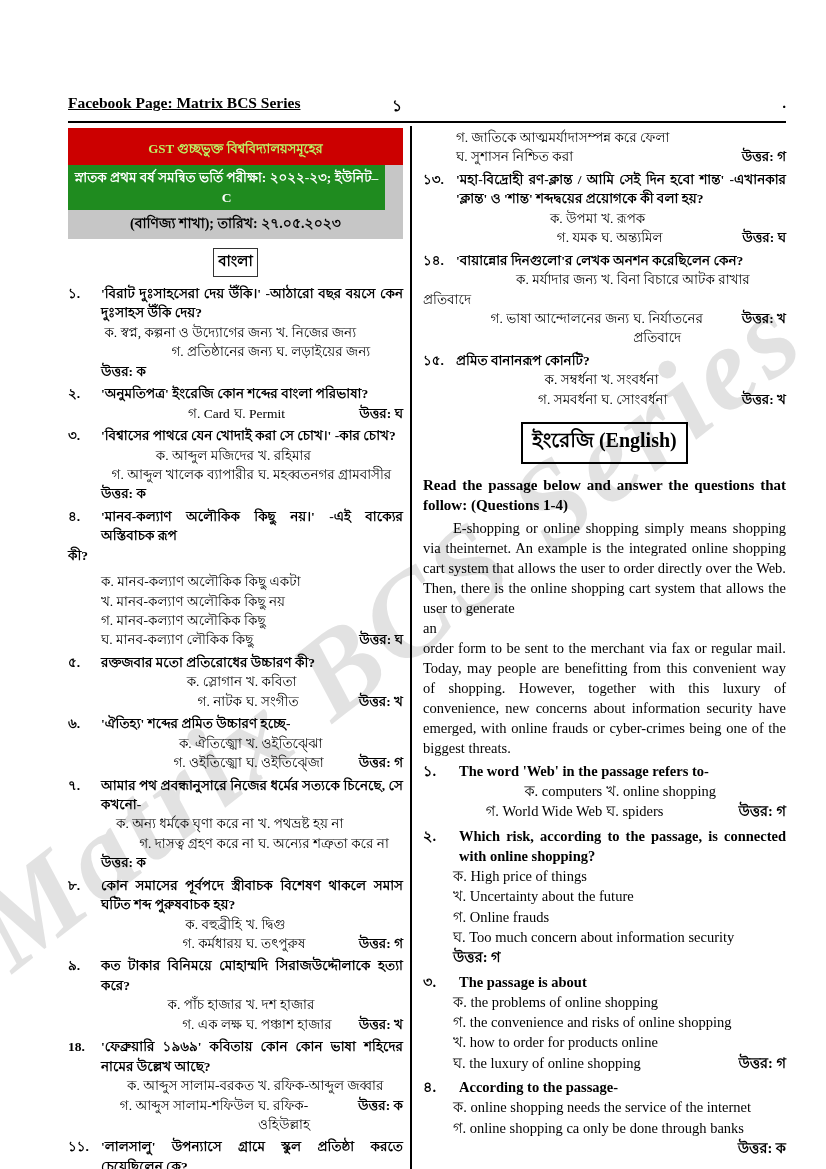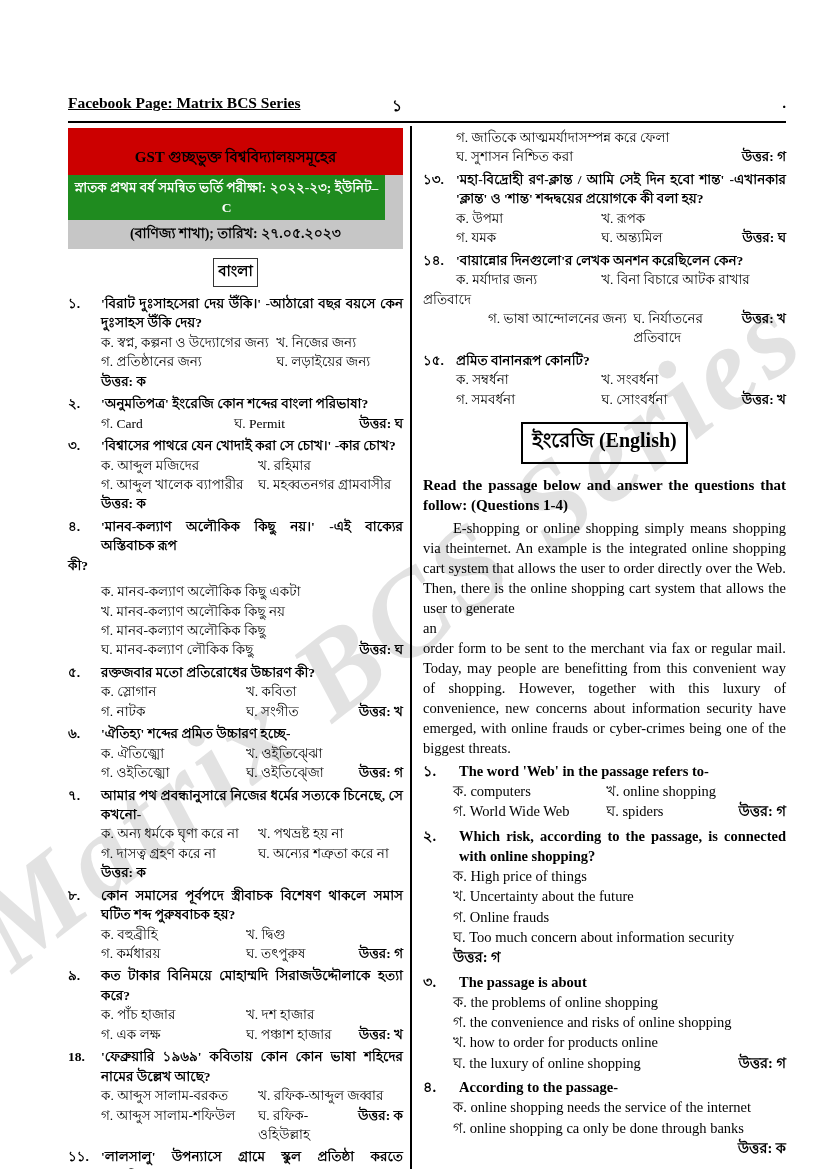--- a/index.html
+++ b/index.html
@@ -22,21 +22,21 @@
     border-bottom: 2px solid #000; padding-bottom: 1px;
   }
   .page-header .hl { text-decoration: underline; }
   .page-header .hc { padding-right: 60px; }
   .page-header .hr { text-align: right; }
   .cols { display: flex; align-items: stretch; margin-top: 3px; }
   .col-left  { width: 344px; padding: 2px 7px 0 0; border-right: 2px solid #000; }
   .col-right { flex: 1; padding: 2px 0 0 11px; }
 
   .banner { background: #c6c6c6; text-align: center; font-weight: bold; padding-bottom: 3px; }
-  .banner-line1 { color: #000000; font-size: 15px; padding: 17px 2px 5px; }
+  .banner-line1 { color: #bef264; font-size: 13px; padding: 11px 2px 5px; }
   .banner-line2 { color: #fff; font-size: 13.5px; padding: 2px 2px 4px; margin-right: 18px; }
   .banner-line3 { color: #000; font-size: 14px; padding: 2px 16px 0; }
 
   .sec-title { text-align: center; margin: 9px 0 7px; }
   .sec-title span {
     display: inline-block; border: 1px solid #333;
     font-weight: bold; font-size: 15px; padding: 0 4px 2px;
   }
   .sec-title.big { margin: 13px 0 11px; }
   .sec-title.big span { border: 2px solid #000; font-size: 20px; padding: 1px 9px 4px; }
@@ -45,21 +45,21 @@
   .q.en { font-size: 14.5px; line-height: 1.40; margin-bottom: 4px; }
   .q-head { display: flex; font-weight: bold; }
   .q-num { flex: 0 0 33px; }
   .q.en .q-num { flex: 0 0 36px; }
   .q-text { flex: 1; text-align: justify; }
   .q-text2 { font-weight: bold; margin-bottom: 7px; }
   .q-opts { padding-left: 33px; }
   .q.en .q-opts { padding-left: 30px; }
   .opt-row { display: flex; }
   .opt-row.outdent { margin-left: -33px; }
-  .opt-cell.c0 { flex: 0 0 48%; padding-right: 4px; }
+  .opt-cell.c0 { flex: 0 0 48%; padding-right: 4px; text-align: right; }
   .opt-cell.c1 { flex: 1 1 auto; }
   .opt-cell.full { flex: 1 1 auto; padding-left: 20px; text-indent: -20px; }
   .q.en .opt-cell.full { text-align: justify; }
   .opt-answer { margin-left: auto; font-weight: bold; white-space: nowrap; padding-left: 6px; }
   .answer-line { font-weight: bold; }
 
   .instruction { font-weight: bold; font-size: 15px; line-height: 1.35; text-align: justify; margin: 6px 0 2px; }
   .passage { margin-bottom: 3px; }
   .passage p { font-size: 14.5px; line-height: 1.38; text-align: justify; }
   .passage p.first { text-indent: 30px; }

